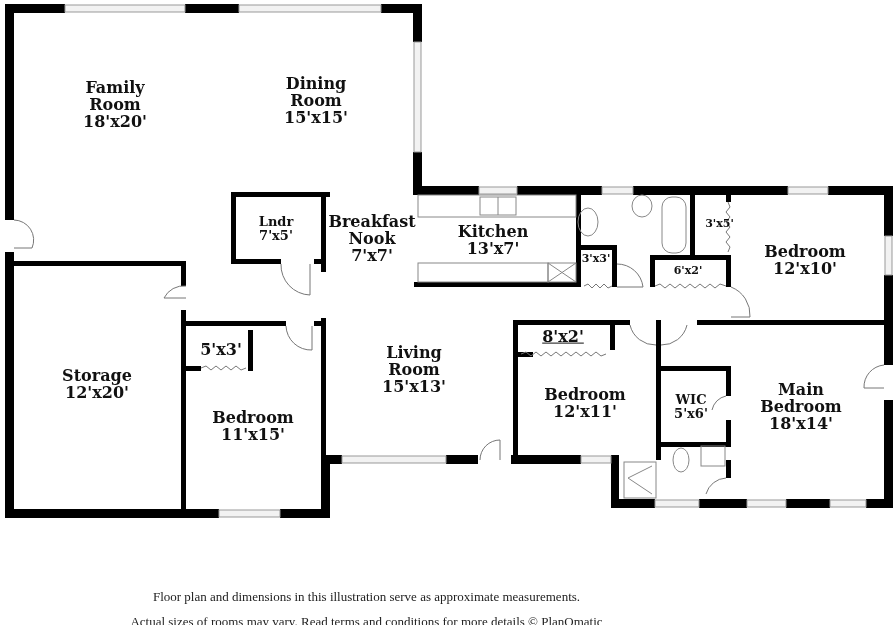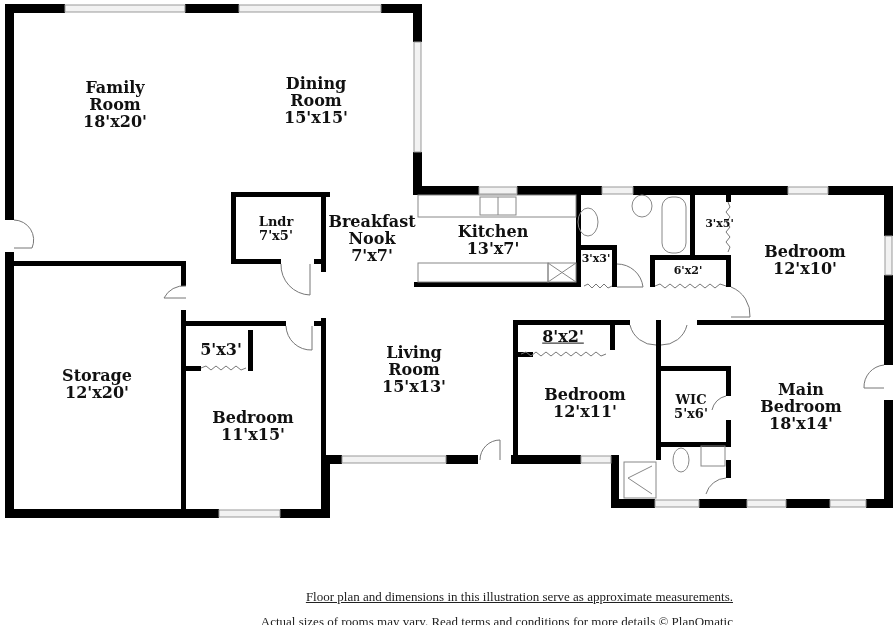--- a/index.html
+++ b/index.html
@@ -5,21 +5,21 @@
   html, body { margin: 0; padding: 0; background: #ffffff; }
   body { width: 896px; height: 625px; position: relative; overflow: hidden; font-family: "DejaVu Serif", "Liberation Serif", serif; }
   #plan { position: absolute; left: 0; top: 0; width: 896px; height: 625px; }
   .label { position: absolute; text-align: center; font-weight: bold; color: #111; line-height: 1.05; transform: translate(-50%, -50%); white-space: nowrap; }
   .label .name { display: block; }
   .label .dim { display: block; }
   .lg { font-size: 16px; }
   .md { font-size: 13px; }
   .sm { font-size: 16px; }
   .xs { font-size: 11px; }
-  .disclaimer { position: absolute; left: 0; width: 733px; text-align: right; font-family: "Liberation Serif", "DejaVu Serif", serif; font-size: 13px; color: #222; text-decoration: underline; }
+  .disclaimer { position: absolute; left: 0; width: 733px; text-align: center; font-family: "Liberation Serif", "DejaVu Serif", serif; font-size: 13px; color: #222; }
 </style>
 </head>
 <body>
 
 <svg id="plan" viewBox="0 0 896 625" xmlns="http://www.w3.org/2000/svg">
   <g fill="#000">
 
     <rect x="5" y="4" width="60" height="9"></rect>
     <rect x="185" y="4" width="54" height="9"></rect>
     <rect x="381" y="4" width="41" height="9"></rect>

